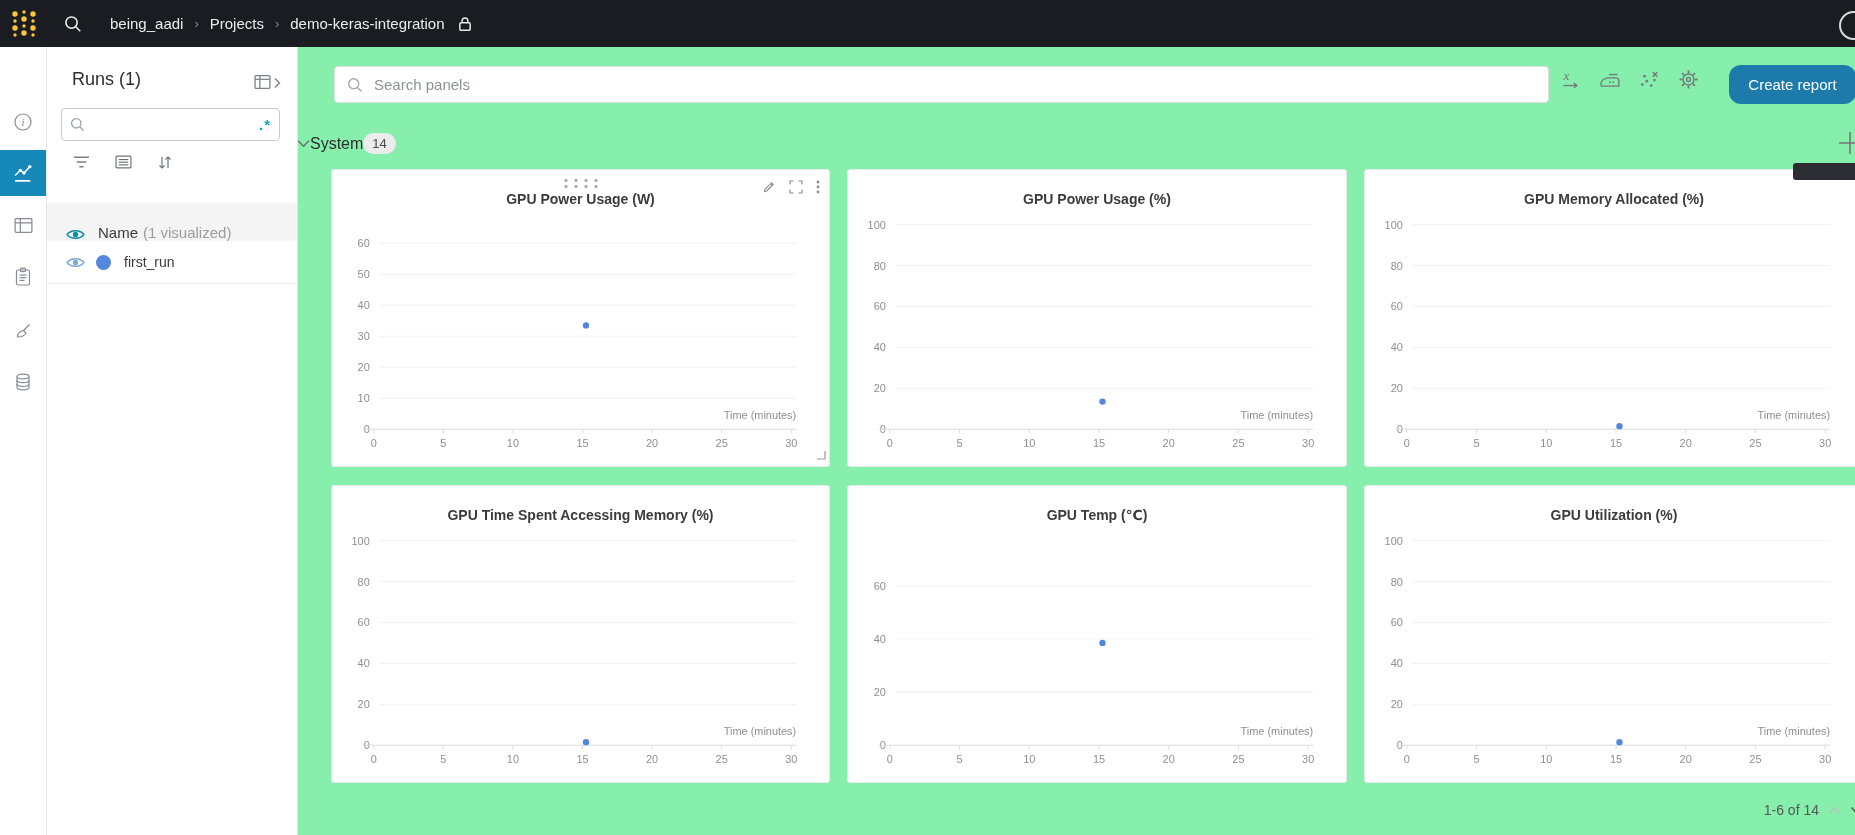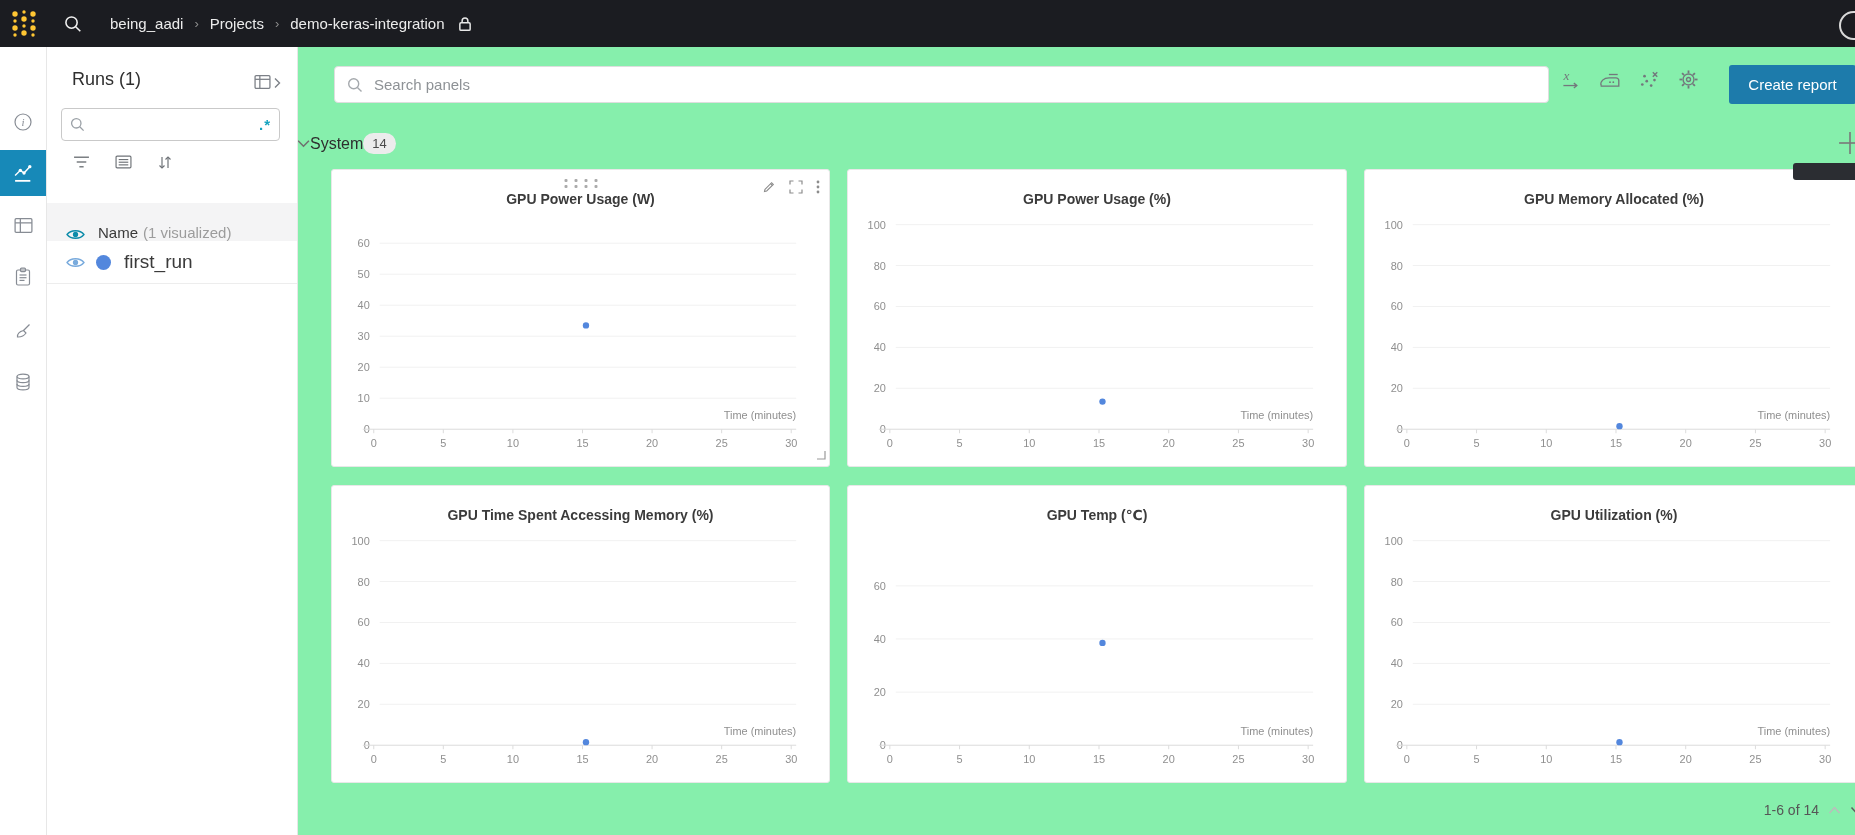--- a/index.html
+++ b/index.html
@@ -28,30 +28,30 @@
   .regex-toggle{color:#14a3bf;font-size:15px;font-weight:bold;letter-spacing:1px;cursor:pointer;flex:none;}
   .runs-tools{position:absolute;top:108px;left:27px;display:flex;gap:25px;color:#6f7378;}
   .runs-tools span{cursor:pointer;display:flex;}
   .runs-divider{position:absolute;left:0;width:100%;height:1px;background:#e6e6e6;}
   .name-row{position:absolute;top:156px;left:0;width:100%;height:38px;background:#f4f4f5;border-bottom:1px solid #e6e6e6;display:flex;align-items:flex-end;}
   .run-row{position:absolute;top:194px;left:0;width:100%;height:42px;background:#fff;border-bottom:1px solid #ededed;display:flex;align-items:center;cursor:pointer;}
   .eye{margin-left:20px;flex:none;display:flex;}
   .name-label{margin-left:13px;font-size:15px;color:#3a3a3a;}
   .name-note{margin-left:5px;font-size:15px;color:#9c9c9c;}
   .run-dot{margin-left:11px;width:15px;height:15px;border-radius:50%;flex:none;}
-  .run-label{margin-left:13px;font-size:19px;color:#3a3a3a;}
+  .run-label{margin-left:13px;font-size:14px;color:#3a3a3a;}
   
   .main{position:absolute;top:47px;left:297px;right:0;bottom:0;background:#86efac;}
   .panel-search{position:absolute;top:19px;left:37px;width:1215px;height:37px;border:1px solid #dedede;border-radius:4px;background:#fff;display:flex;align-items:center;box-sizing:border-box;padding:0 12px;}
   .panel-search svg{color:#a5a9ad;flex:none;}
   .panel-search input{border:none;outline:none;flex:1;font-size:15px;margin-left:9px;color:#444;font-family:inherit;}
   .panel-search input::placeholder{color:#8e9296;}
   .wt-icons{position:absolute;top:22px;left:1262px;display:flex;gap:18px;color:#73777c;}
   .wt-icons span{cursor:pointer;display:flex;align-items:center;}
-  .create-report{position:absolute;top:18px;right:-1px;width:127px;height:39px;background:#1d7bab;color:#fff;font-size:15px;border:none;border-radius:3px;cursor:pointer;font-family:inherit;}
+  .create-report{position:absolute;top:18px;right:-1px;width:127px;height:39px;background:#1d7bab;color:#fff;font-size:15px;border:none;border-radius:12px;cursor:pointer;font-family:inherit;}
   .section-head{position:absolute;top:86px;left:0;display:flex;align-items:center;}
   .section-chevron{color:#6f6f6f;display:flex;cursor:pointer;}
   .section-title{font-size:16px;color:#2e2e2e;}
   .section-count{background:#ececec;color:#4a4a4a;font-size:13px;border-radius:11px;padding:3px 9px;}
   .section-add{position:absolute;top:84px;right:-7px;color:#7a7a7a;cursor:pointer;}
   .edge-frag{position:absolute;top:116px;right:0;width:62px;height:17px;background:#2b2d32;border-radius:3px 0 0 3px;z-index:25;}
   
   .panels{position:absolute;top:122px;left:34px;display:grid;grid-template-columns:499px 500px 500px;grid-auto-rows:298px;column-gap:17px;row-gap:18px;}
   .panel{position:relative;background:#fff;border:1px solid #e8e8e8;border-radius:3px;box-sizing:border-box;}
   .panel-title{position:absolute;top:21px;left:0;width:100%;text-align:center;font-size:14px;font-weight:bold;color:#3b3b3b;z-index:2;}

